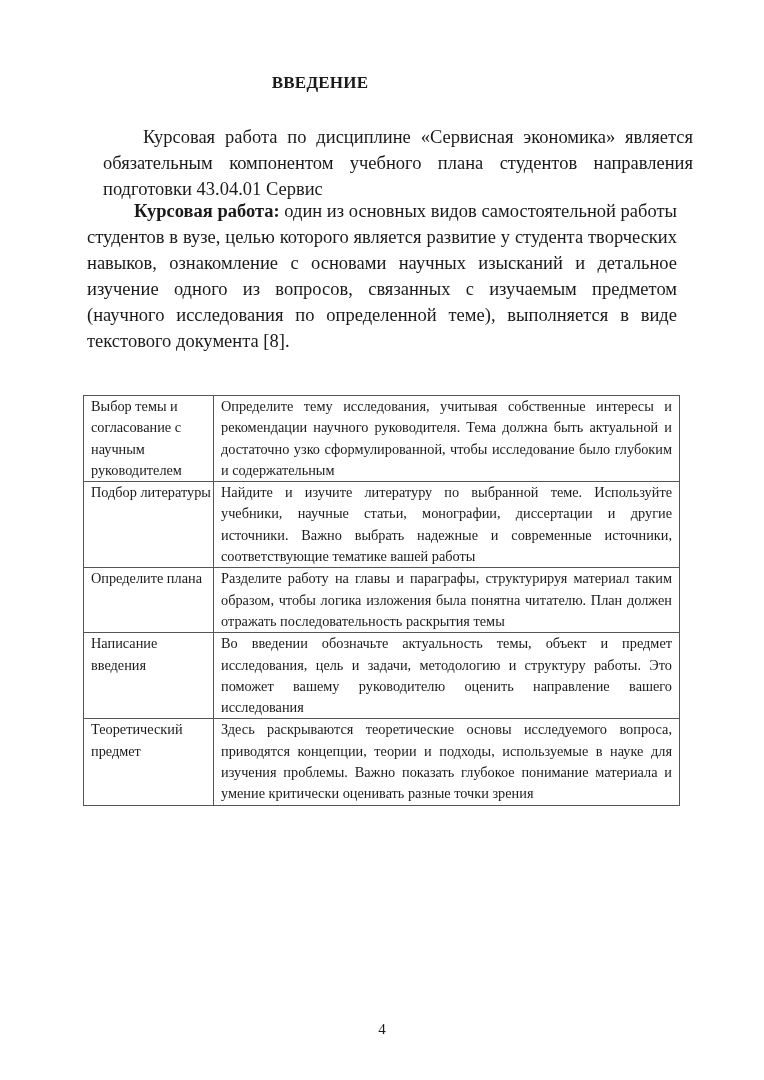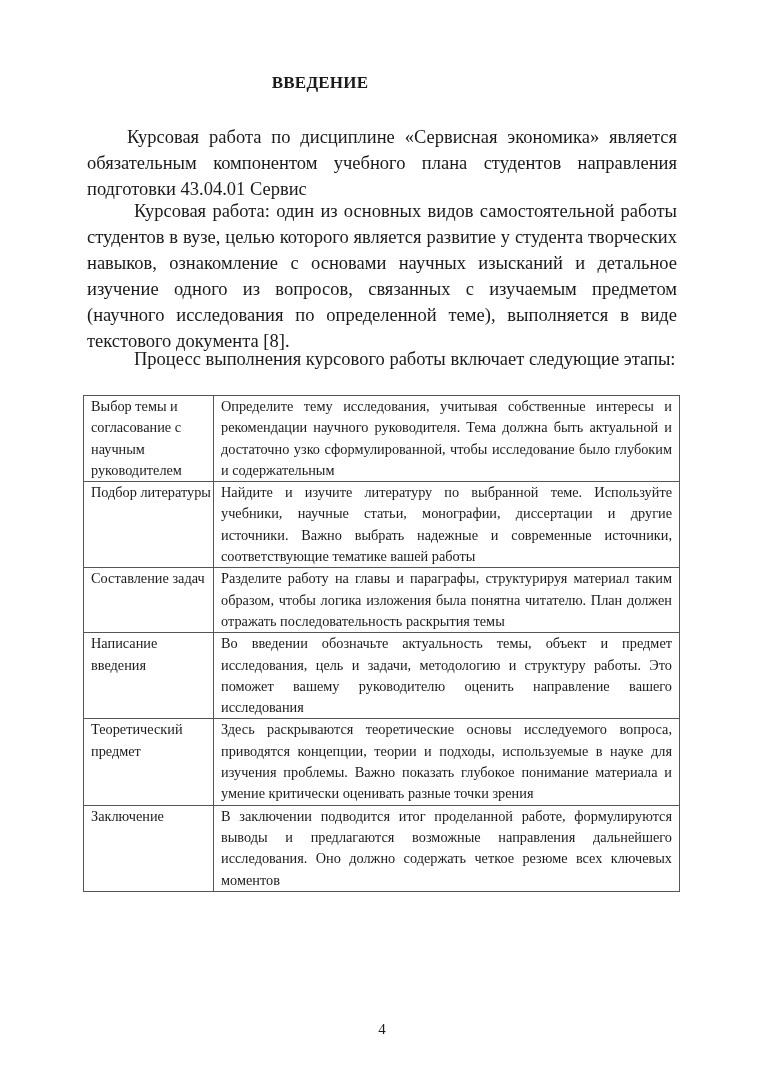--- a/index.html
+++ b/index.html
@@ -32,24 +32,24 @@
       letter-spacing: 0.2px;
     }
     .body-text {
       position: absolute;
       left: 87px;
       width: 590px;
       font-size: 18.5px;
       line-height: 26px;
       text-align: justify;
     }
-    .p1 { top: 124px; text-indent: 40px; }
+    .p1 { top: 124px; text-indent: 40px; margin-left: 16px; }
     .p2 { top: 198px; text-indent: 47px; }
     .p3 { top: 346px; text-indent: 47px; }
-    .bold { font-weight: normal; }
+    .bold { font-weight: bold; }
 
     .stages-table {
       position: absolute;
       left: 83px;
       top: 395px;
       width: 597px;
       border-collapse: collapse;
       font-size: 14.3px;
       line-height: 21.3px;
     }
@@ -79,45 +79,40 @@
 </head>
 <body>
 
 <div class="page">
   <div class="title">ВВЕДЕНИЕ</div>
 
   <div class="body-text p1">Курсовая работа по дисциплине «Сервисная экономика» является обязательным компонентом учебного плана студентов направления подготовки 43.04.01 Сервис</div>
 
   <div class="body-text p2"><span class="bold">Курсовая работа:</span><span> один из основных видов самостоятельной работы студентов в вузе, целью которого является развитие у студента творческих навыков, ознакомление с основами научных изысканий и детальное изучение одного из вопросов, связанных с изучаемым предметом (научного исследования по определенной теме), выполняется в виде текстового документа [8].</span></div>
 
-  <div class="body-text p3">Процесс выполнения курсового работы включает следующие этапы:</div>
 
   <table class="stages-table">
     <tbody>
       <tr>
         <td class="stage">Выбор темы и согласование с научным руководителем</td>
         <td class="desc">Определите тему исследования, учитывая собственные интересы и рекомендации научного руководителя. Тема должна быть актуальной и достаточно узко сформулированной, чтобы исследование было глубоким и содержательным</td>
       </tr>
       <tr>
         <td class="stage">Подбор литературы</td>
         <td class="desc">Найдите и изучите литературу по выбранной теме. Используйте учебники, научные статьи, монографии, диссертации и другие источники. Важно выбрать надежные и современные источники, соответствующие тематике вашей работы</td>
       </tr>
       <tr>
-        <td class="stage">Составление задач</td>
+        <td class="stage">Определите плана</td>
         <td class="desc">Разделите работу на главы и параграфы, структурируя материал таким образом, чтобы логика изложения была понятна читателю. План должен отражать последовательность раскрытия темы</td>
       </tr>
       <tr>
         <td class="stage">Написание введения</td>
         <td class="desc">Во введении обозначьте актуальность темы, объект и предмет исследования, цель и задачи, методологию и структуру работы. Это поможет вашему руководителю оценить направление вашего исследования</td>
       </tr>
       <tr>
         <td class="stage">Теоретический предмет</td>
         <td class="desc">Здесь раскрываются теоретические основы исследуемого вопроса, приводятся концепции, теории и подходы, используемые в науке для изучения проблемы. Важно показать глубокое понимание материала и умение критически оценивать разные точки зрения</td>
       </tr>
-      <tr>
-        <td class="stage">Заключение</td>
-        <td class="desc">В заключении подводится итог проделанной работе, формулируются выводы и предлагаются возможные направления дальнейшего исследования. Оно должно содержать четкое резюме всех ключевых моментов</td>
-      </tr>
     </tbody>
   </table>
 
   <div class="page-number">4</div>
 </div>
 
 </body></html>

